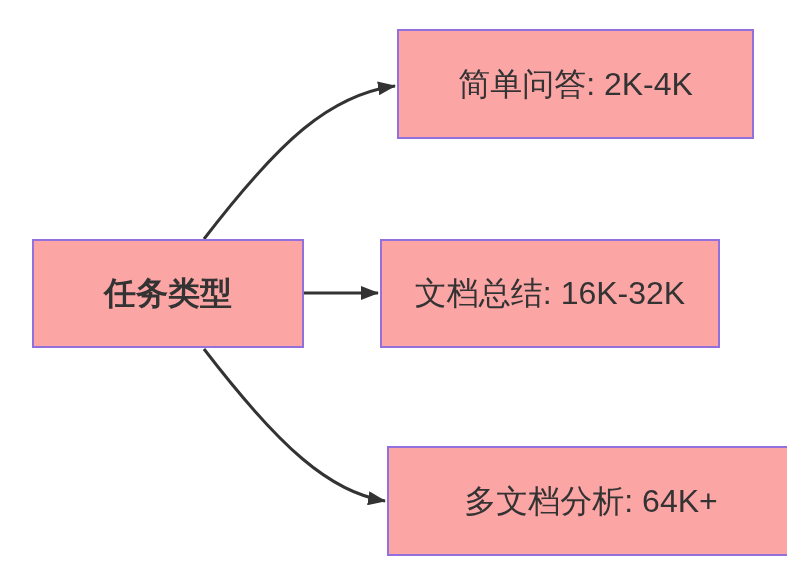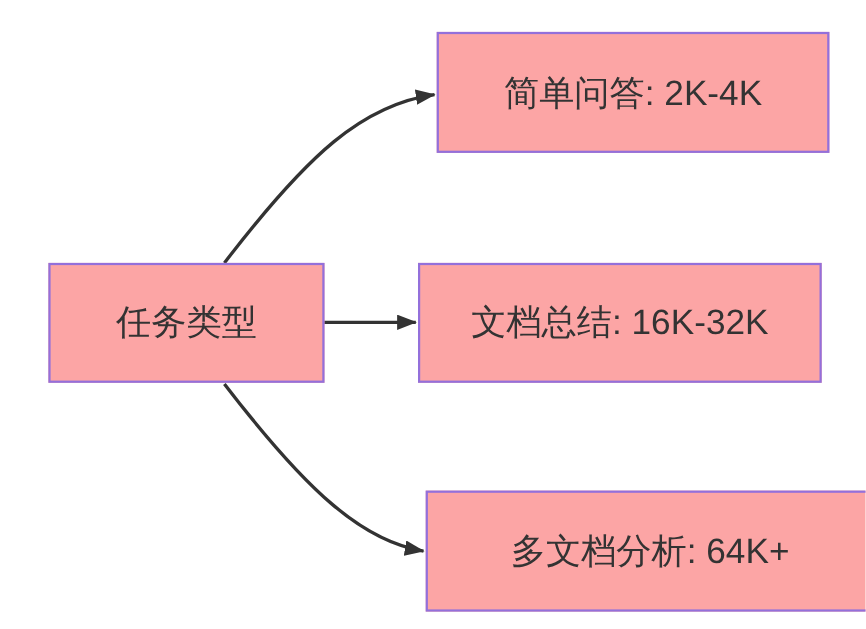--- a/index.html
+++ b/index.html
@@ -34,23 +34,23 @@
     background: #fca5a5;
     border: 2px solid #9370DB;
     display: flex;
     align-items: center;
     justify-content: center;
     color: #333333;
     font-size: 32px;
     line-height: 1.2;
     white-space: nowrap;
   }
-  .node-root        { left: 44px;  top: 239px; width: 251px; height: 109px; }
+  .node-root        { left: 32px;  top: 239px; width: 272px; height: 109px; font-weight: bold; }
   .node-simple-qa   { left: 397px; top: 29px;  width: 357px; height: 110px; }
-  .node-doc-summary { left: 380px; top: 239px; width: 367px; height: 109px; }
+  .node-doc-summary { left: 380px; top: 239px; width: 340px; height: 109px; }
   .node-multi-doc   { left: 387px; top: 446px; width: 408px; height: 110px; }
 </style>
 </head>
 <body>
 
 <div class="canvas">
 
   <svg class="edges-layer" width="787" height="572" viewBox="0 0 787 572" xmlns="http://www.w3.org/2000/svg">
     <defs>
       <marker id="arrowhead" markerUnits="userSpaceOnUse" markerWidth="18" markerHeight="14" refX="17" refY="7" orient="auto">

